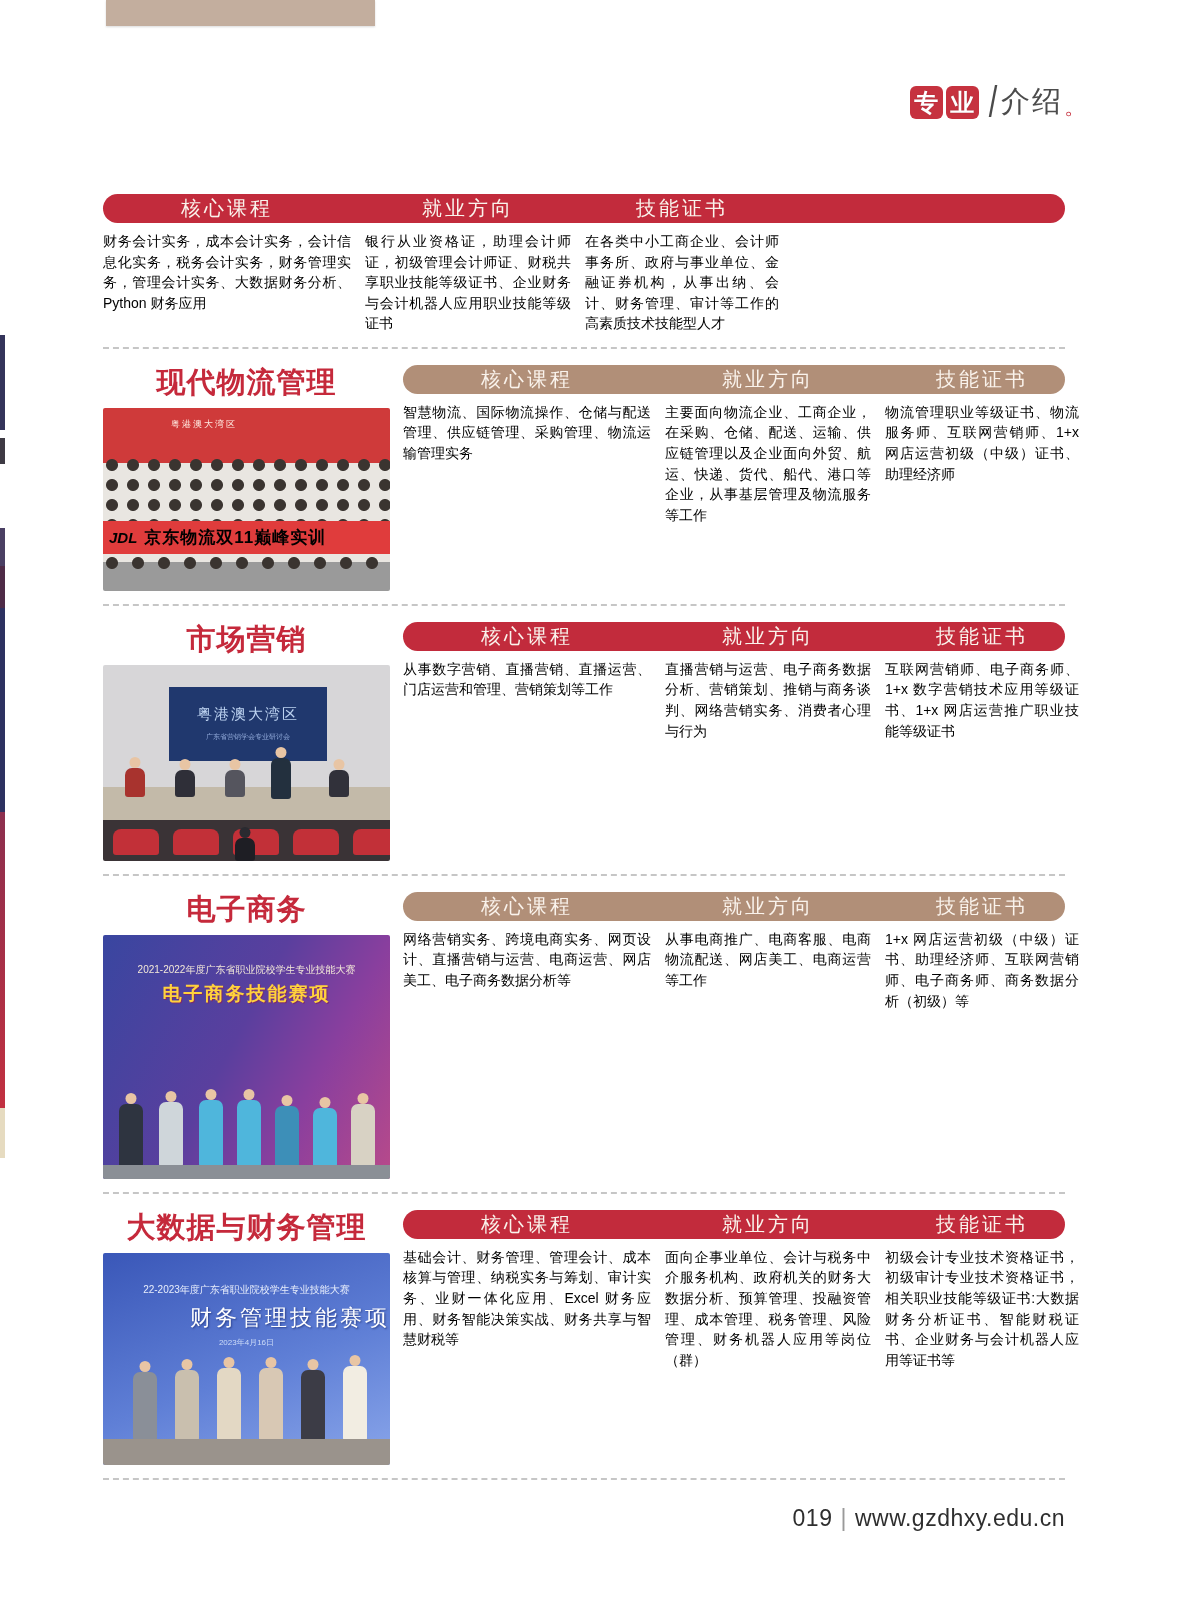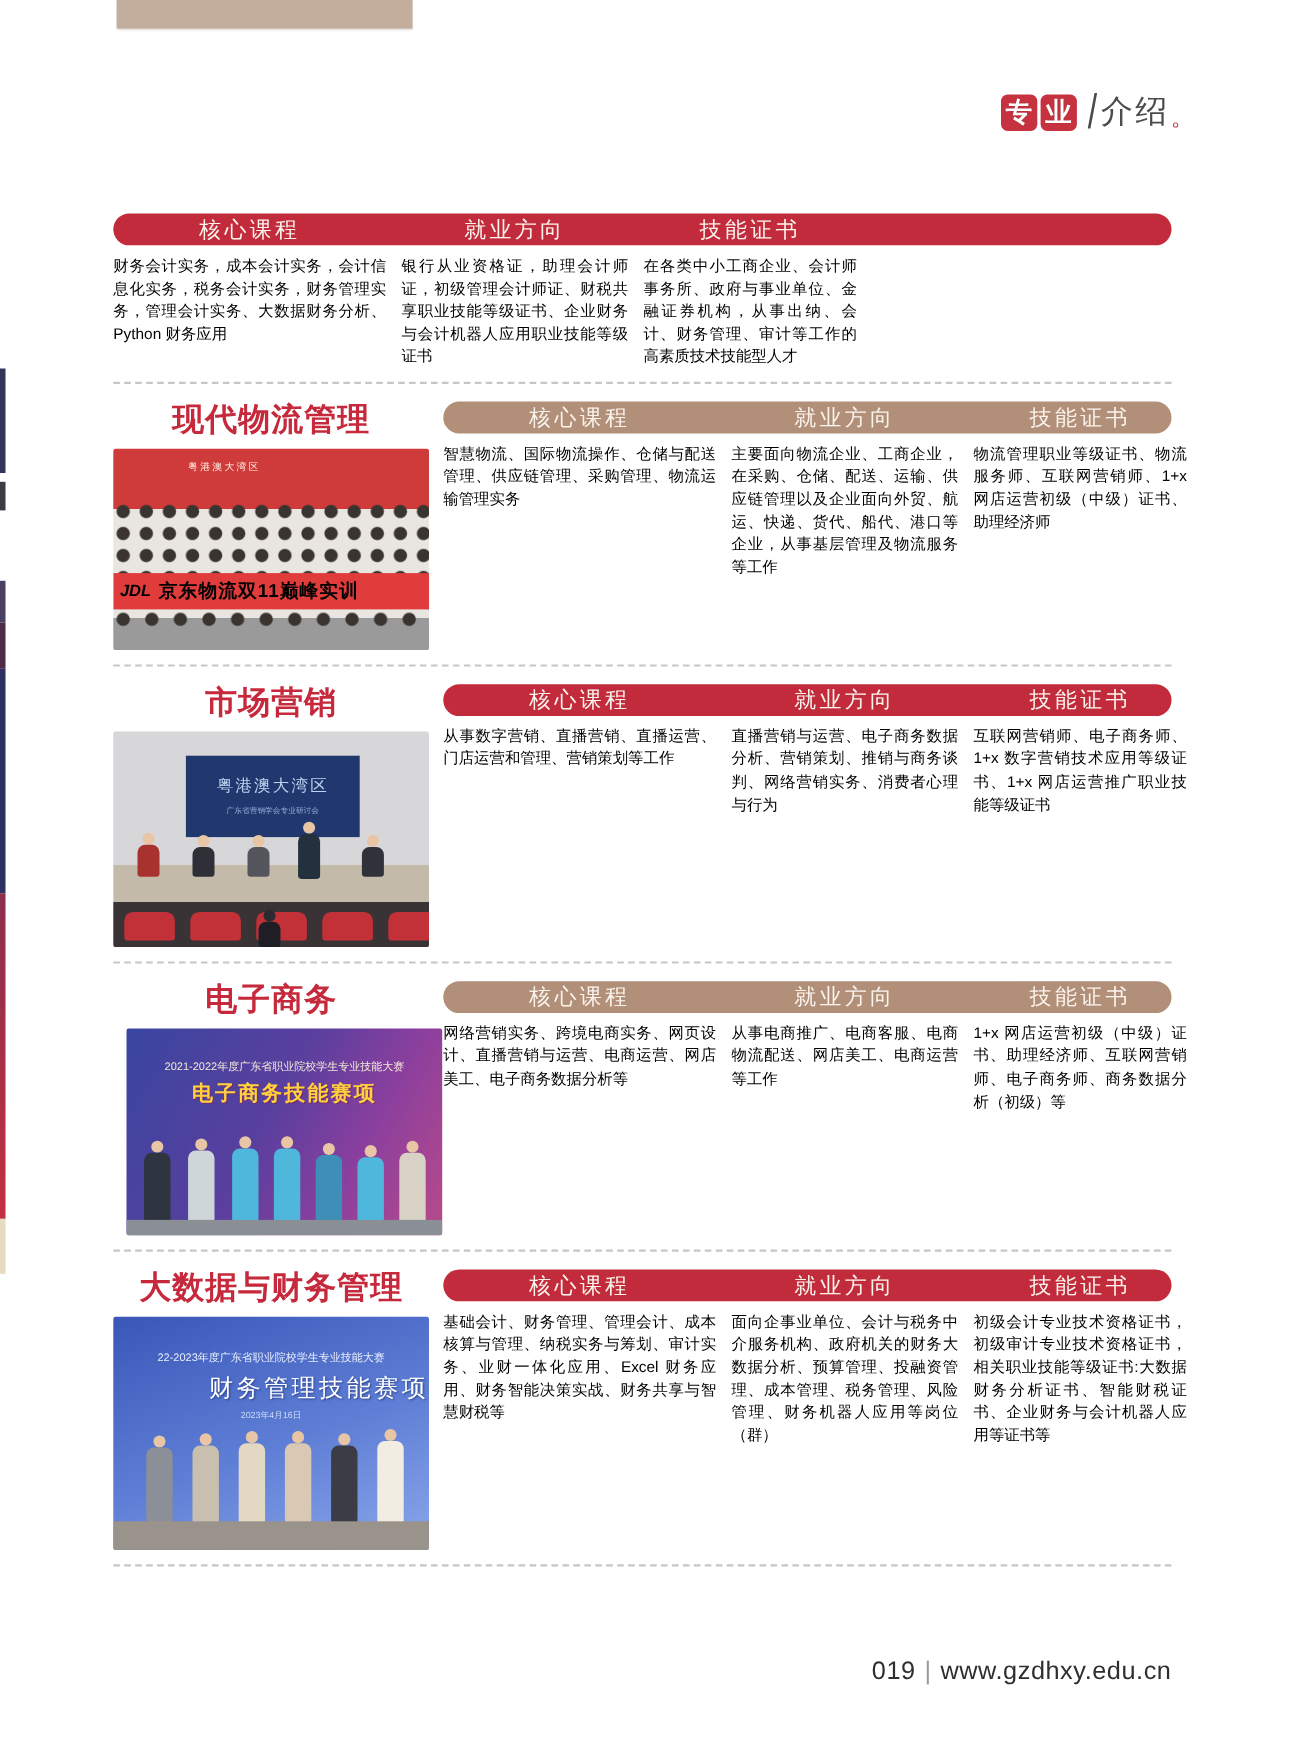--- a/index.html
+++ b/index.html
@@ -194,21 +194,21 @@
         <p>直播营销与运营、电子商务数据分析、营销策划、推销与商务谈判、网络营销实务、消费者心理与行为</p>
         <p>互联网营销师、电子商务师、1+x 数字营销技术应用等级证书、1+x 网店运营推广职业技能等级证书</p>
       </div>
     </div>
   </div>
   <div class="divider"></div>
 
   <div class="section theme-tan">
     <div class="left-col">
       <div class="major-title">电子商务</div>
-      <div class="photo ph-ecom" style="height:188px;margin-left:12px;">
+      <div class="photo ph-ecom" style="height:244px;">
         <div class="l1">2021-2022年度广东省职业院校学生专业技能大赛</div>
         <div class="l2">电子商务技能赛项</div>
         <i class="fig" style="left:16px;bottom:12px;height:74px;width:24px;--c:#2e3440;"></i>
         <i class="fig" style="left:56px;bottom:12px;height:76px;width:24px;--c:#cfd6da;"></i>
         <i class="fig" style="left:96px;bottom:12px;height:78px;width:24px;--c:#4fb6dc;"></i>
         <i class="fig" style="left:134px;bottom:12px;height:78px;width:24px;--c:#4fb6dc;"></i>
         <i class="fig" style="left:172px;bottom:12px;height:72px;width:24px;--c:#3d8fb8;"></i>
         <i class="fig" style="left:210px;bottom:12px;height:70px;width:24px;--c:#4fb6dc;"></i>
         <i class="fig" style="left:248px;bottom:12px;height:74px;width:24px;--c:#d8d2c4;"></i>
         <div class="ground"></div>

